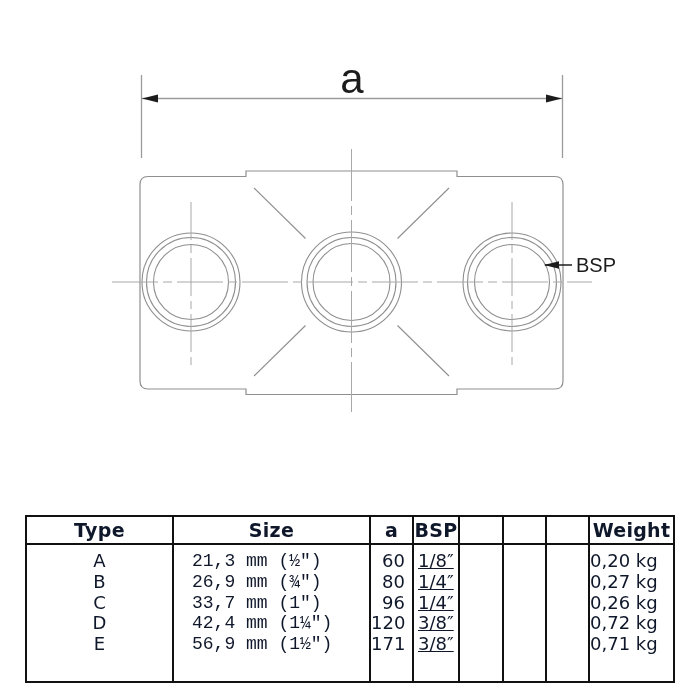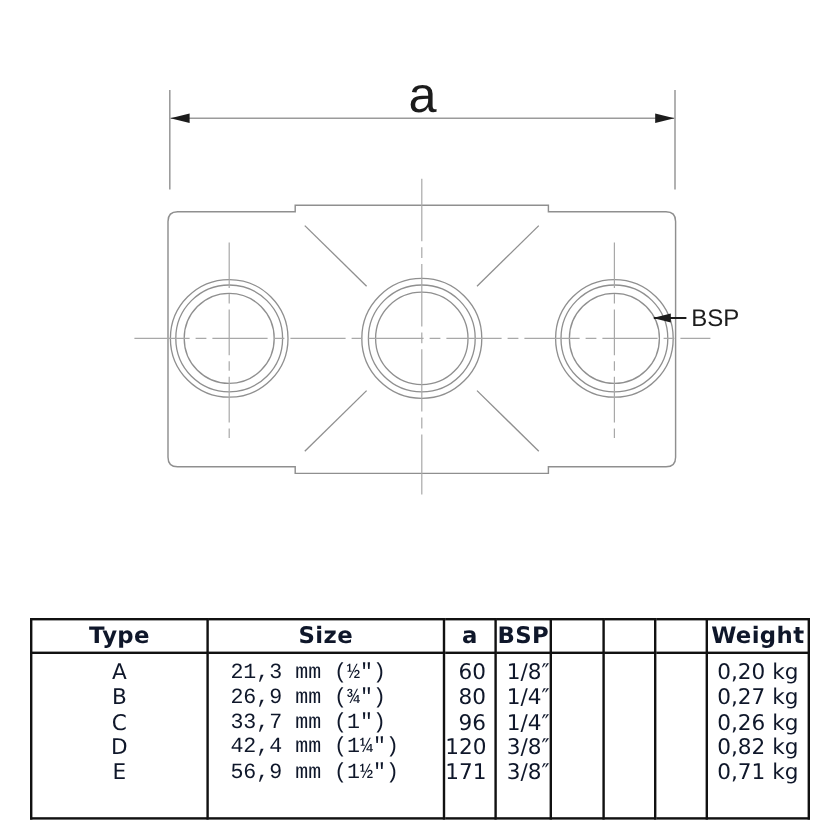--- a/index.html
+++ b/index.html
@@ -21,22 +21,22 @@
   }
   .spec-table th{
     height:26px;font-size:19px;font-weight:bold;text-align:center;
     letter-spacing:.3px;vertical-align:middle;
   }
   .spec-table td{vertical-align:top;padding-top:6px;height:130px;}
   .cell-line{height:20.8px;line-height:20.8px;font-size:18px;white-space:nowrap;}
   .col-type .cell-line{text-align:center;}
   .col-size .cell-line{text-align:left;padding-left:18px;font-family:Liberation Mono, monospace;}
   .col-a .cell-line{text-align:right;padding-right:7px;}
-  .col-bsp .cell-line{text-align:right;padding-left:4px;}
-  .col-weight .cell-line{text-align:center;}
+  .col-bsp .cell-line{text-align:left;padding-left:4px;text-decoration:underline;}
+  .col-weight .cell-line{text-align:left;}
   
   .dim-label{font-family:"Liberation Sans","DejaVu Sans",sans-serif;font-size:42px;fill:#1c1c1c;}
   .bsp-label{font-family:"Liberation Sans","DejaVu Sans",sans-serif;font-size:20px;fill:#1c1c1c;}
 </style>
 </head>
 <body>
 
 <div class="canvas">
 
   <svg class="drawing-svg" width="700" height="505" viewBox="0 0 700 505">
@@ -134,19 +134,19 @@
           <div class="cell-line">3/8″</div>
           <div class="cell-line">3/8″</div>
         </td>
         <td></td>
         <td></td>
         <td></td>
         <td class="col-weight">
           <div class="cell-line">0,20 kg</div>
           <div class="cell-line">0,27 kg</div>
           <div class="cell-line">0,26 kg</div>
-          <div class="cell-line">0,82 kg</div>
+          <div class="cell-line">0,72 kg</div>
           <div class="cell-line">0,71 kg</div>
         </td>
       </tr>
     </tbody>
   </table>
 </div>
 
 </body></html>

